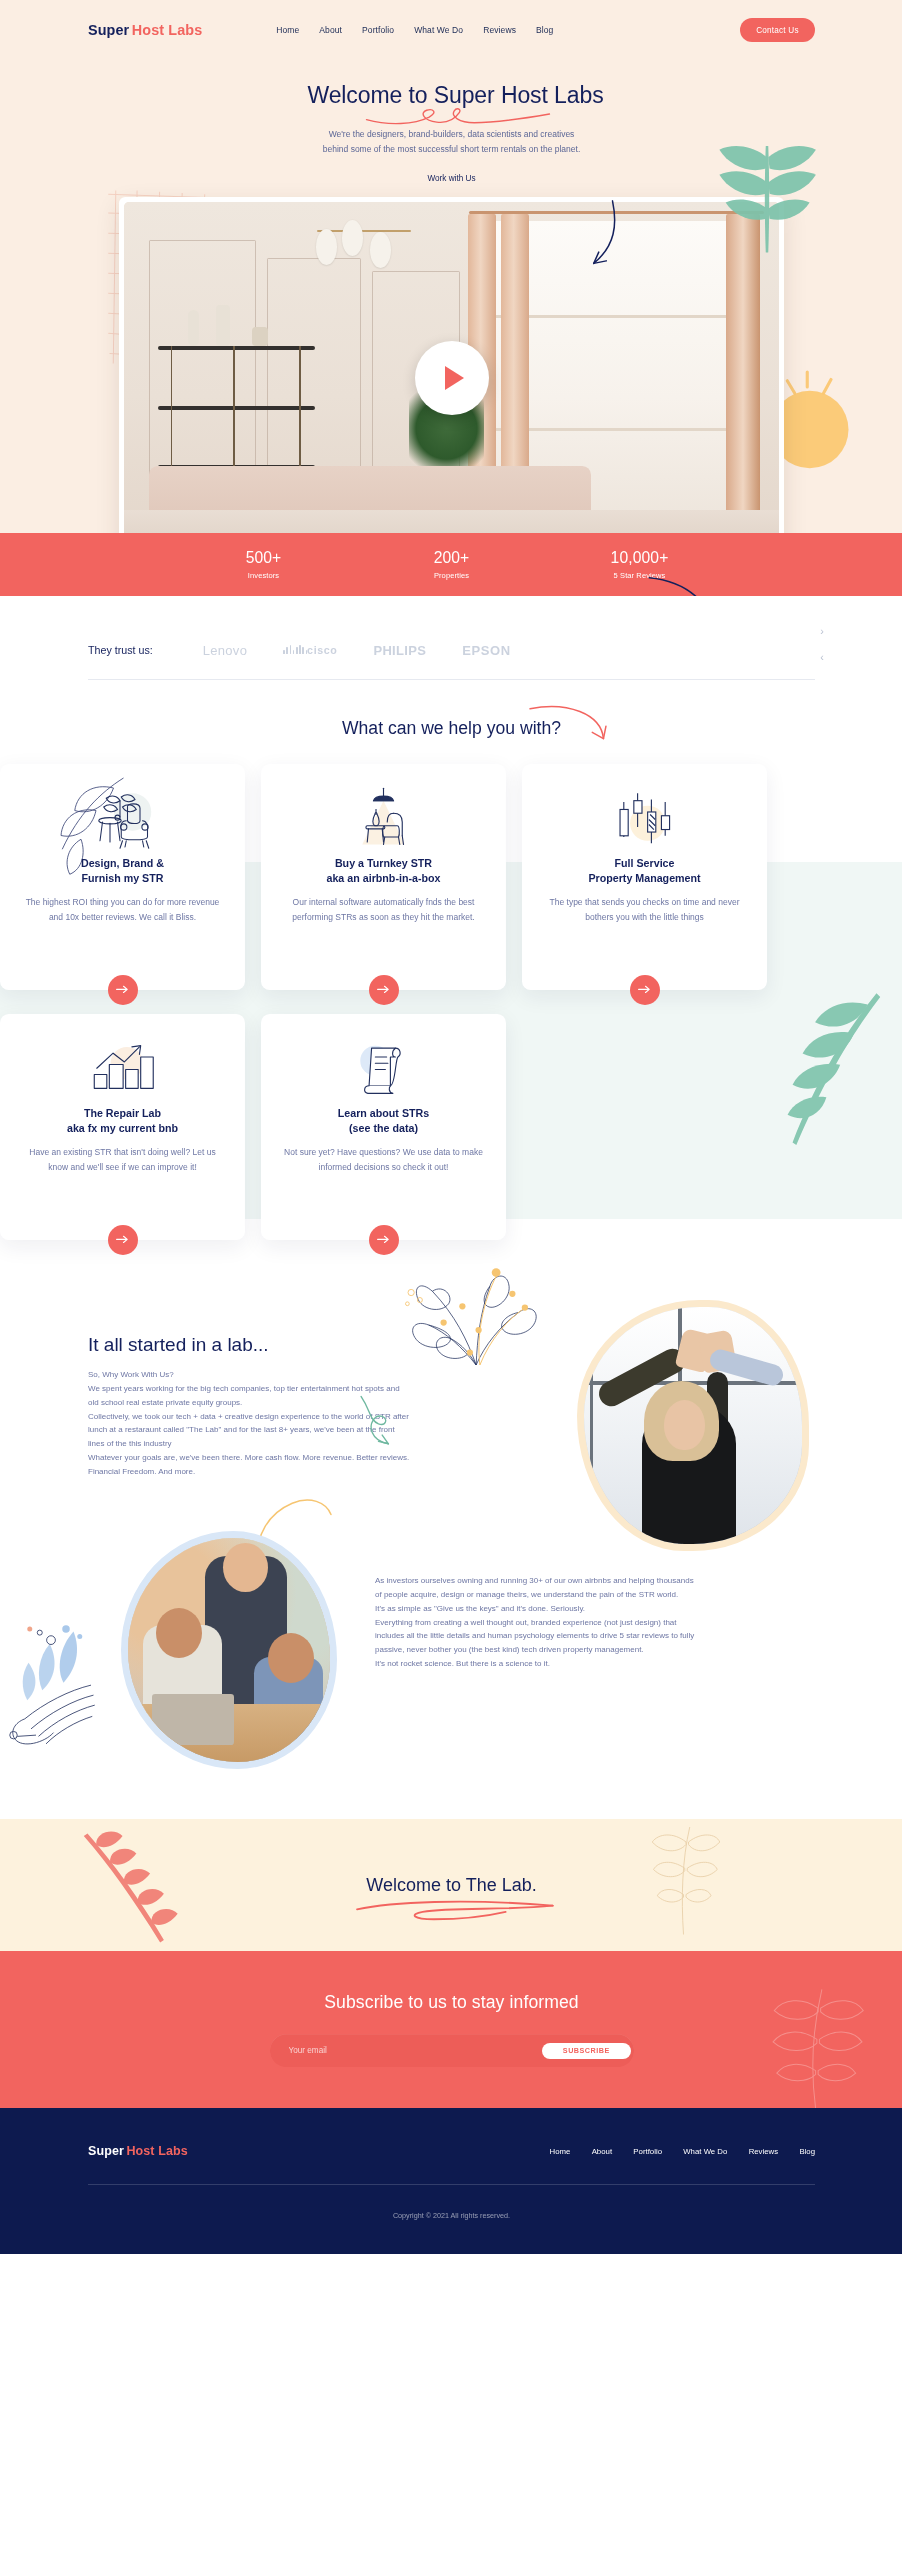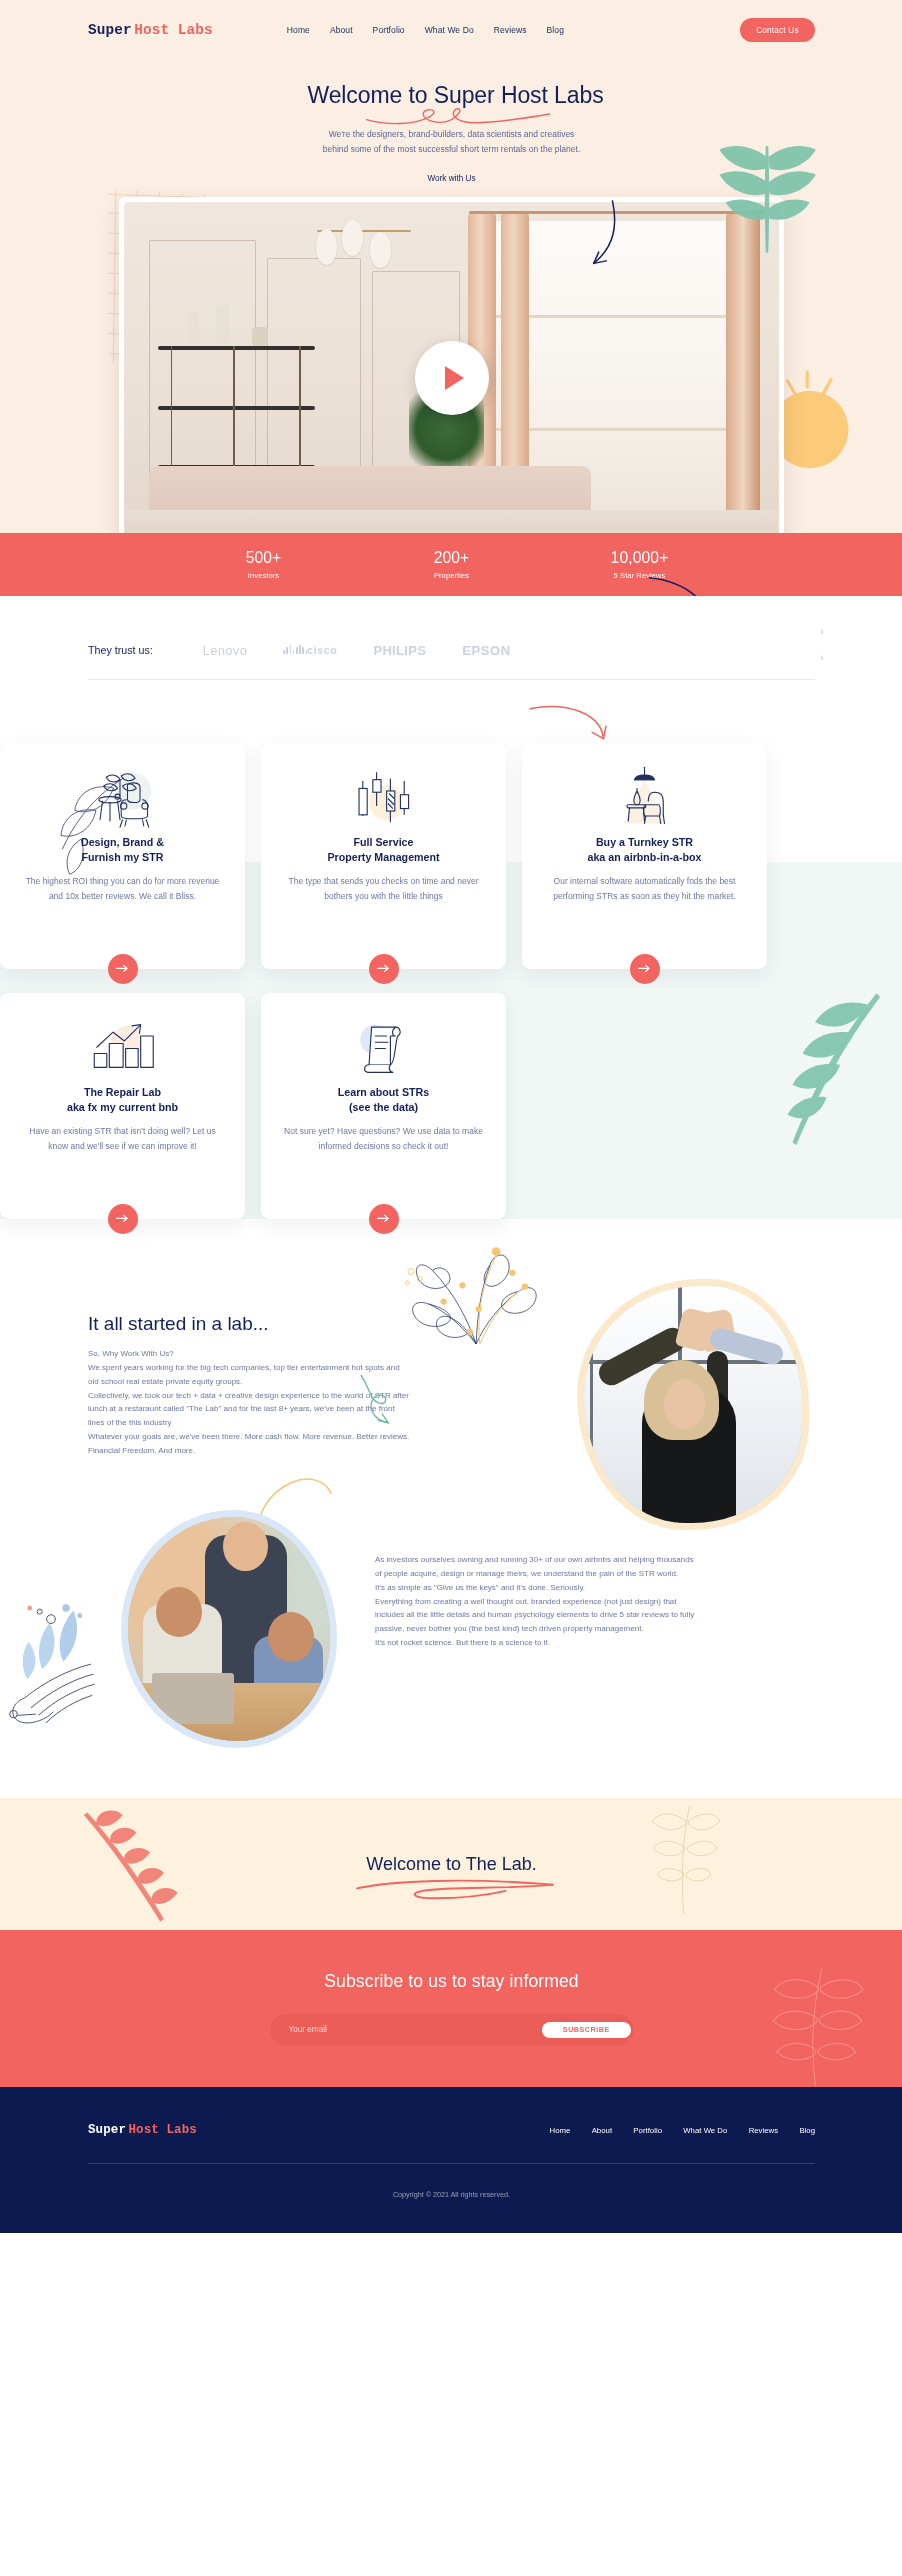--- a/index.html
+++ b/index.html
@@ -20,21 +20,21 @@
     overflow: hidden;
   }
   .navbar {
     position: relative;
     z-index: 20;
     height: 60px;
     display: flex;
     align-items: center;
     padding: 0 88px;
   }
-  .logo { font-size: 14.4px; font-weight: 700; letter-spacing: 0.1px; white-space: nowrap; font-family: Liberation Mono, monospace; }
+  .logo { font-size: 14.4px; font-weight: 700; letter-spacing: 0.1px; white-space: nowrap; }
   .logo .a { color: #14205c; }
   .logo .b { color: #f2645f; margin-left: 2.5px; }
   .nav-links {
     display: flex;
     gap: 20px;
     margin-left: 74px;
     align-items: center;
   }
   .nav-links a {
     color: #1b2a55;
@@ -550,20 +550,21 @@
     <svg class="leaf-right-help" width="119" height="163" viewBox="0 0 190 260">
       <g fill="#7dc3ab" opacity=".9">
         <path d="M178 10 C130 70 86 140 44 248 L50 252 C96 146 138 76 184 16 Z"></path>
         <path d="M164 28 C130 18 96 30 80 56 C112 72 148 60 164 28 Z"></path>
         <path d="M142 74 C106 66 74 80 60 106 C92 122 128 108 142 74 Z"></path>
         <path d="M120 124 C86 118 56 132 44 156 C74 172 108 156 120 124 Z"></path>
         <path d="M98 176 C70 172 46 184 36 204 C62 218 90 204 98 176 Z"></path>
       </g>
     </svg>
 
+    <h2 class="help-title">What can we help you with?</h2>
 
     <div class="cards-row">
 
       <div class="card">
         <div class="icon">
           <svg width="75" height="63" viewBox="0 0 120 100">
             <circle cx="76" cy="38" r="30" fill="#eef3f2"></circle>
             <g fill="none" stroke="#22305e" stroke-width="1.7" stroke-linecap="round">
               <path d="M34 16 C42 10 52 12 56 20 C48 26 38 24 34 16Z"></path>
               <path d="M58 14 C66 8 76 10 80 18 C72 24 62 22 58 14Z"></path>
@@ -588,49 +589,20 @@
         <p>The highest ROI thing you can do for more revenue and 10x better reviews. We call it Bliss.</p>
         <button class="card-arrow">
           <svg width="12.5" height="8.8" viewBox="0 0 20 14">
               <path d="M1 7 H17 M12 2 L18 7 L12 12" fill="none" stroke="#fff" stroke-width="1.8" stroke-linecap="round" stroke-linejoin="round"></path>
             </svg>
         </button>
       </div>
 
       <div class="card">
         <div class="icon">
-          <svg width="69" height="63" viewBox="0 0 110 100">
-            <circle cx="60" cy="56" r="28" fill="#fdf1db"></circle>
-            <g fill="none" stroke="#22305e" stroke-width="1.8">
-              <path d="M22 22 L22 78"></path>
-                <rect x="16" y="34" width="13" height="42" fill="#fff"></rect>
-              <path d="M44 8 L44 62"></path>
-                <rect x="38" y="20" width="13" height="20" fill="#fff"></rect>
-              <path d="M66 18 L66 88"></path>
-                <rect x="60" y="38" width="13" height="32" fill="#fff"></rect>
-              <path d="M64 42 L72 50 M62 50 L72 60 M62 58 L70 66"></path>
-              <path d="M88 22 L88 76"></path>
-                <rect x="82" y="44" width="13" height="22" fill="#fff"></rect>
-            </g>
-          </svg>
-        </div>
-        <h3>
-          <span>Full Service</span><br>
-          <span>Property Management</span>
-        </h3>
-        <p>The type that sends you checks on time and never bothers you with the little things</p>
-        <button class="card-arrow">
-          <svg width="12.5" height="8.8" viewBox="0 0 20 14">
-              <path d="M1 7 H17 M12 2 L18 7 L12 12" fill="none" stroke="#fff" stroke-width="1.8" stroke-linecap="round" stroke-linejoin="round"></path>
-            </svg>
-        </button>
-      </div>
-
-      <div class="card">
-        <div class="icon">
           <svg width="75" height="65" viewBox="0 0 120 104">
             <path d="M60 22 L26 92 L94 92 Z" fill="#fbf1e2"></path>
             <g fill="none" stroke="#22305e" stroke-width="1.8" stroke-linecap="round">
               <path d="M60 2 L60 16"></path>
               <path d="M44 22 C46 12 74 12 76 22 Z" fill="#22305e"></path>
               <path d="M44 22 L76 22"></path>
               <rect x="32" y="62" width="30" height="5" rx="2"></rect>
               <path d="M36 67 L34 88 M58 67 L60 88"></path>
               <path d="M46 44 C42 52 42 60 46 62 L50 62 C54 60 54 52 50 44 C49 40 47 40 46 44Z"></path>
               <path d="M48 36 L48 44"></path>
@@ -639,20 +611,49 @@
               <path d="M76 42 C68 42 66 48 66 56"></path>
               <path d="M62 80 L60 92 M84 80 L86 92 M90 78 L92 92"></path>
             </g>
           </svg>
         </div>
         <h3>
           <span>Buy a Turnkey STR</span><br>
           <span>aka an airbnb-in-a-box</span>
         </h3>
         <p>Our internal software automatically fnds the best performing STRs as soon as they hit the market.</p>
+        <button class="card-arrow">
+          <svg width="12.5" height="8.8" viewBox="0 0 20 14">
+              <path d="M1 7 H17 M12 2 L18 7 L12 12" fill="none" stroke="#fff" stroke-width="1.8" stroke-linecap="round" stroke-linejoin="round"></path>
+            </svg>
+        </button>
+      </div>
+
+      <div class="card">
+        <div class="icon">
+          <svg width="69" height="63" viewBox="0 0 110 100">
+            <circle cx="60" cy="56" r="28" fill="#fdf1db"></circle>
+            <g fill="none" stroke="#22305e" stroke-width="1.8">
+              <path d="M22 22 L22 78"></path>
+                <rect x="16" y="34" width="13" height="42" fill="#fff"></rect>
+              <path d="M44 8 L44 62"></path>
+                <rect x="38" y="20" width="13" height="20" fill="#fff"></rect>
+              <path d="M66 18 L66 88"></path>
+                <rect x="60" y="38" width="13" height="32" fill="#fff"></rect>
+              <path d="M64 42 L72 50 M62 50 L72 60 M62 58 L70 66"></path>
+              <path d="M88 22 L88 76"></path>
+                <rect x="82" y="44" width="13" height="22" fill="#fff"></rect>
+            </g>
+          </svg>
+        </div>
+        <h3>
+          <span>Full Service</span><br>
+          <span>Property Management</span>
+        </h3>
+        <p>The type that sends you checks on time and never bothers you with the little things</p>
         <button class="card-arrow">
           <svg width="12.5" height="8.8" viewBox="0 0 20 14">
               <path d="M1 7 H17 M12 2 L18 7 L12 12" fill="none" stroke="#fff" stroke-width="1.8" stroke-linecap="round" stroke-linejoin="round"></path>
             </svg>
         </button>
       </div>
     </div>
 
     <div class="cards-row row2">
 

